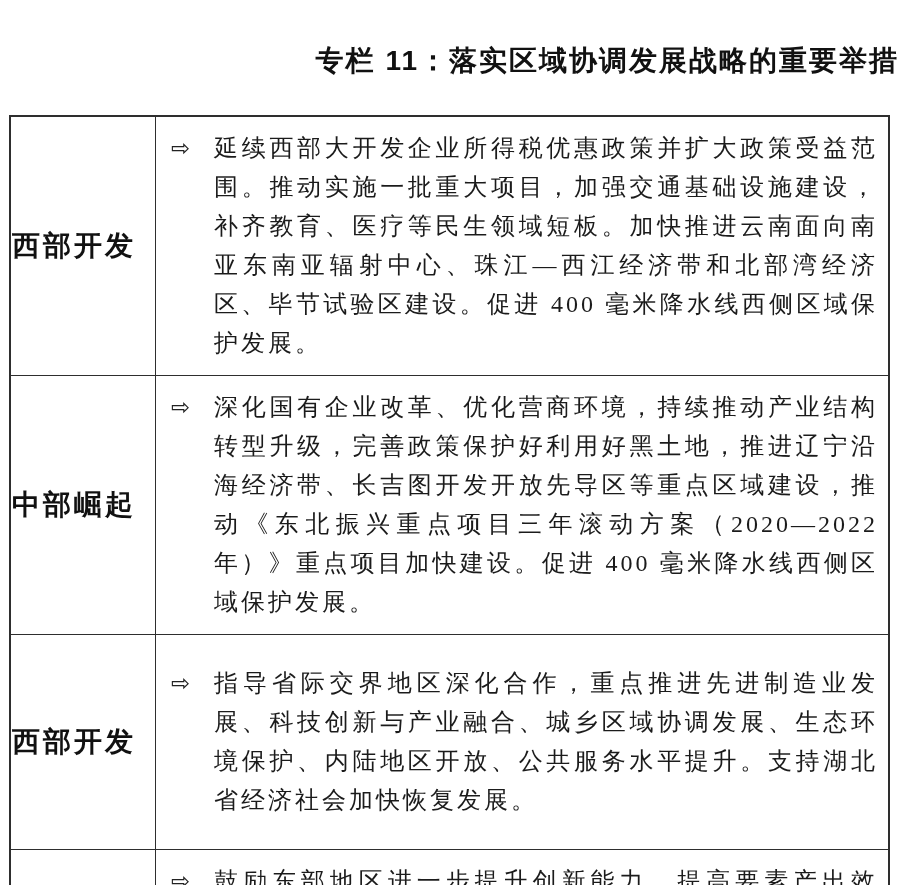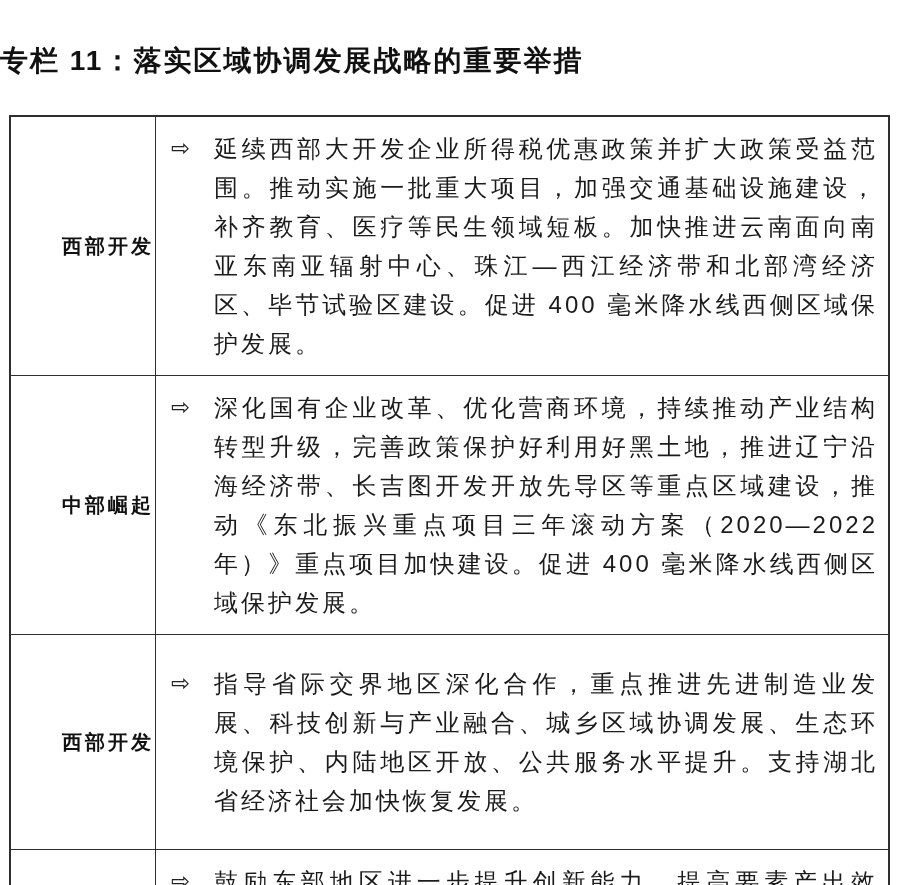--- a/index.html
+++ b/index.html
@@ -11,46 +11,46 @@
     height: 885px;
     background: #ffffff;
     position: relative;
     color: #1b1b1b;
     font-family: "Liberation Serif", "DejaVu Serif", serif;
     overflow: hidden;
   }
   .title {
     margin: 0;
     padding-top: 42px;
-    text-align: left;
+    text-align: right;
     font-family: "Liberation Sans", "DejaVu Sans", sans-serif;
     font-weight: 700;
     font-size: 28px;
     letter-spacing: 2px;
     color: #111111;
   }
   table.box-table {
     position: absolute;
     left: 9px;
     top: 115px;
     width: 881px;
     border-collapse: collapse;
     table-layout: fixed;
     border: 2px solid #2e2e2e;
   }
   table.box-table td {
     border: 1px solid #2e2e2e;
   }
   td.label-cell {
     width: 142px;
-    text-align: right;
+    text-align: left;
     vertical-align: middle;
     font-family: "Liberation Sans", "DejaVu Sans", sans-serif;
     font-weight: 700;
-    font-size: 20px;
+    font-size: 28px;
     letter-spacing: 3px;
     color: #111111;
   }
   td.content-cell {
     vertical-align: middle;
     padding: 12px 10px 12px 15px;
   }
   .content-wrap {
     display: flex;
     align-items: flex-start;
@@ -60,21 +60,21 @@
     margin-right: 14px;
     font-family: "DejaVu Sans", sans-serif;
     font-size: 23px;
     line-height: 39px;
     color: #222222;
     text-align: left;
   }
   p.body-text {
     flex: 1 1 auto;
     margin: 0;
-    font-family: Liberation Sans, sans-serif;
+    font-family: Liberation Serif, serif;
     font-size: 24px;
     line-height: 39px;
     letter-spacing: 3px;
     text-align: justify;
     text-justify: inter-ideograph;
     color: #1b1b1b;
   }
   tr.row-0 td { height: 205px; }
   tr.row-1 td { height: 196px; }
   tr.row-2 td { height: 190px; }

